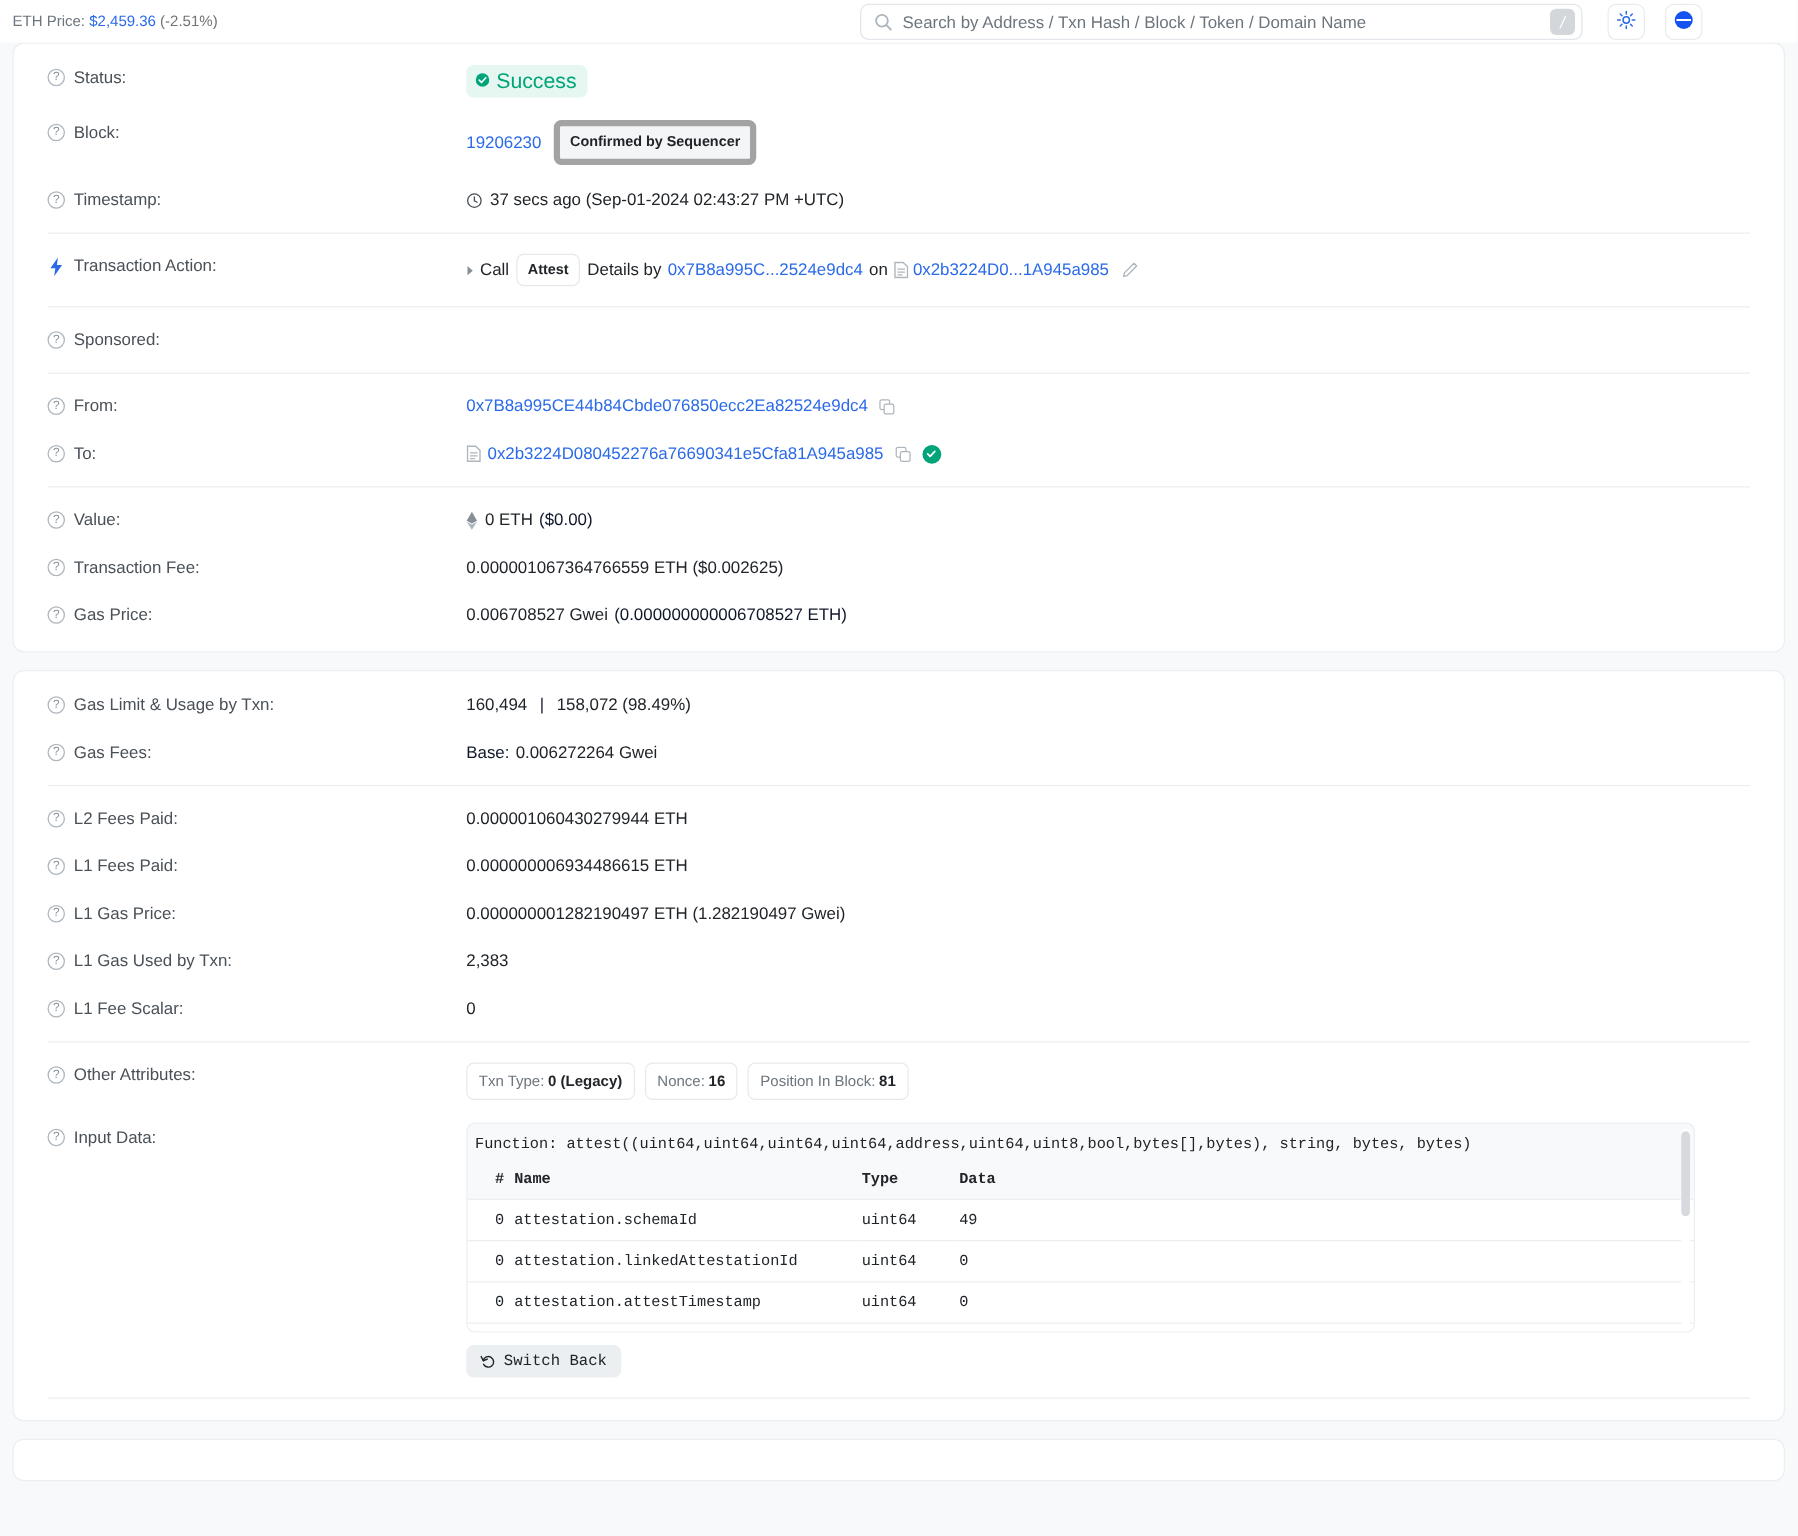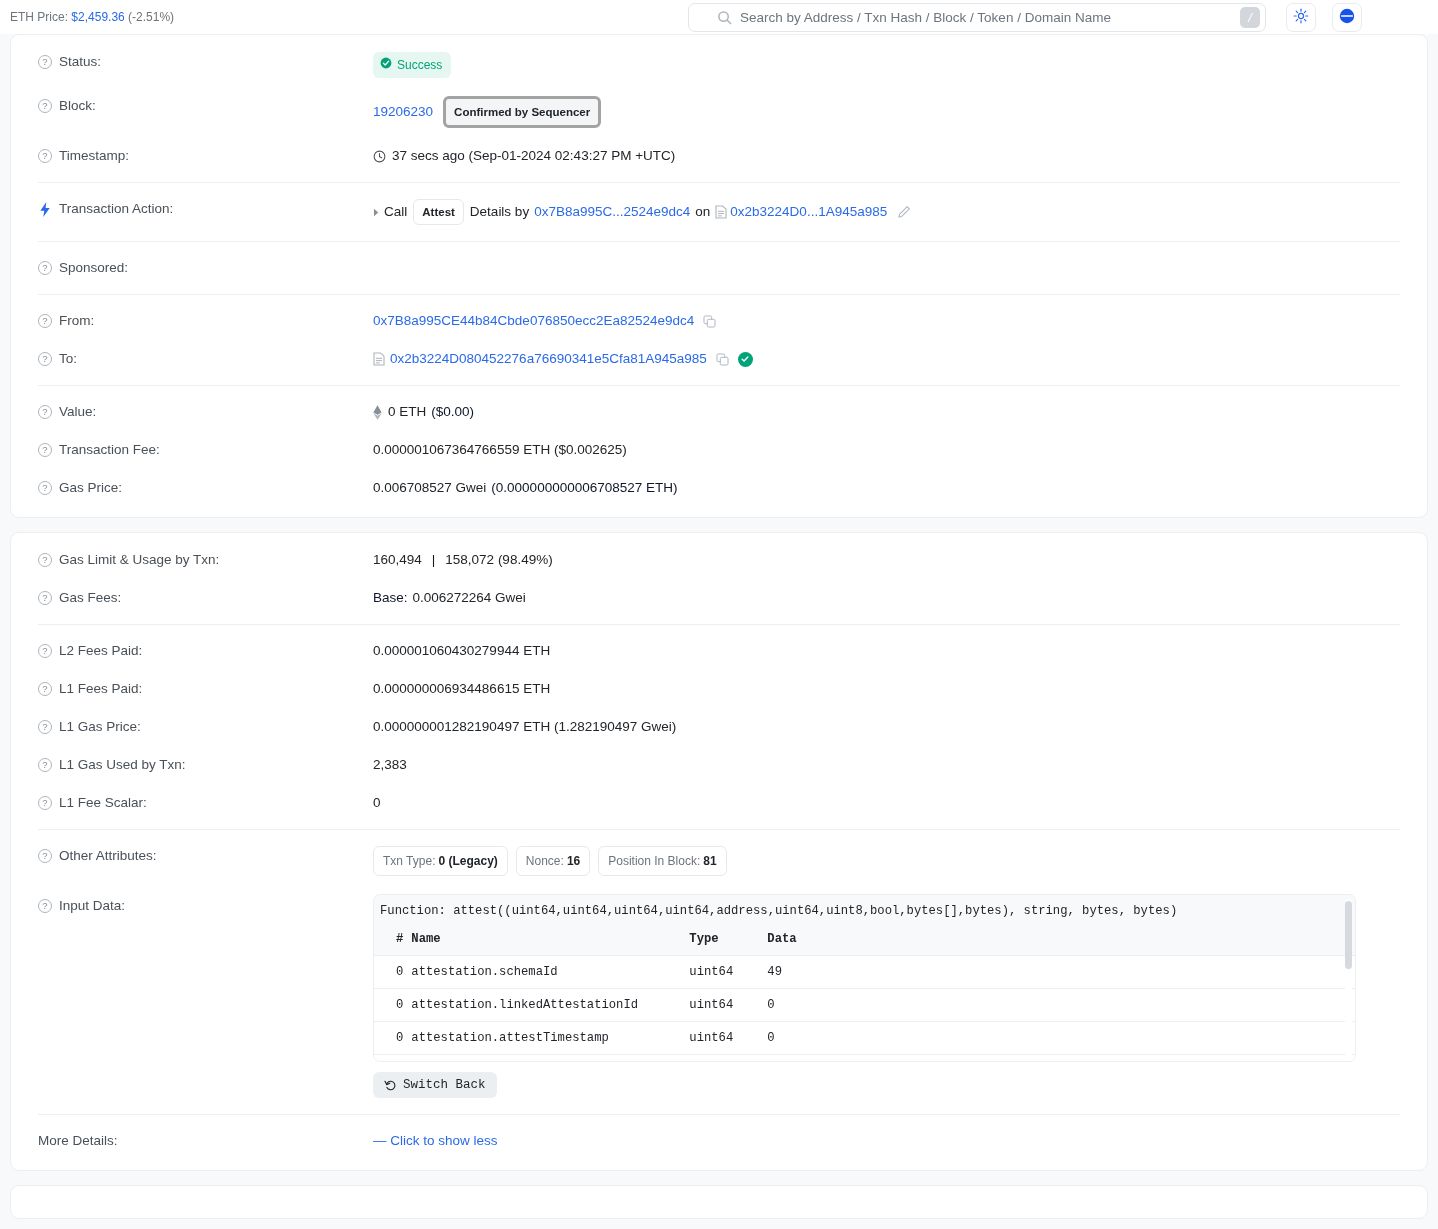--- a/index.html
+++ b/index.html
@@ -34,21 +34,21 @@
     position: absolute;
     left: 688px;
     top: 3px;
     width: 578px;
     height: 29px;
     border: 1px solid #e3e6ea;
     border-radius: 7px;
     background: #fff;
     display: flex;
     align-items: center;
-    padding: 0 5px 0 28px;
+    padding: 0 5px 0 10px;
   }
   .search-wrap .mag { flex: 0 0 auto; display:flex; align-items:center; margin-right: 8px; }
   .search-input {
     flex: 1 1 auto;
     border: none;
     outline: none;
     font-family: "Liberation Sans", sans-serif;
     font-size: 13.5px;
     color: #212529;
     background: transparent;
@@ -144,27 +144,27 @@
   }
   .muted { color: #0f172a; }
 
   
   .badge-success {
     display: inline-flex; align-items: center; gap: 5px;
     background: #e6f7f1;
     color: #00a478;
     border-radius: 6px;
     padding: 3px 9px 3px 7px;
-    font-size: 12px;
+    font-size: 17px;
   }
   .badge-grey {
     display: inline-flex; align-items: center;
     background: #f4f5f7;
     color: #212529;
-    border: 3px solid #a3a3a3;
+    border: 5px solid #a3a3a3;
     border-radius: 6px;
     padding: 3px 8px;
     font-size: 11.5px;
     font-weight: bold;
   }
   .attr-chip {
     display: inline-flex; align-items: center;
     border: 1px solid #e6e9ec;
     border-radius: 6px;
     padding: 4px 9px;
@@ -657,24 +657,16 @@
                 <path d="M1.2 2.8 L3.3 6.9 L7.2 5.2" fill="none" stroke="#212529" stroke-width="1.4" stroke-linecap="round" stroke-linejoin="round"></path>
               </svg>
           </span>
           <span>Switch Back</span>
         </button>
       </div>
     </div>
 
     <div class="divider"></div>
 
-    <div class="row">
-      <div class="label">
-        <span>More Details:</span>
-      </div>
-      <div class="value">
-        <a>— Click to show less</a>
-      </div>
-    </div>
   </div>
 
   <div class="card stub"></div>
 </div>
 
 </body></html>

